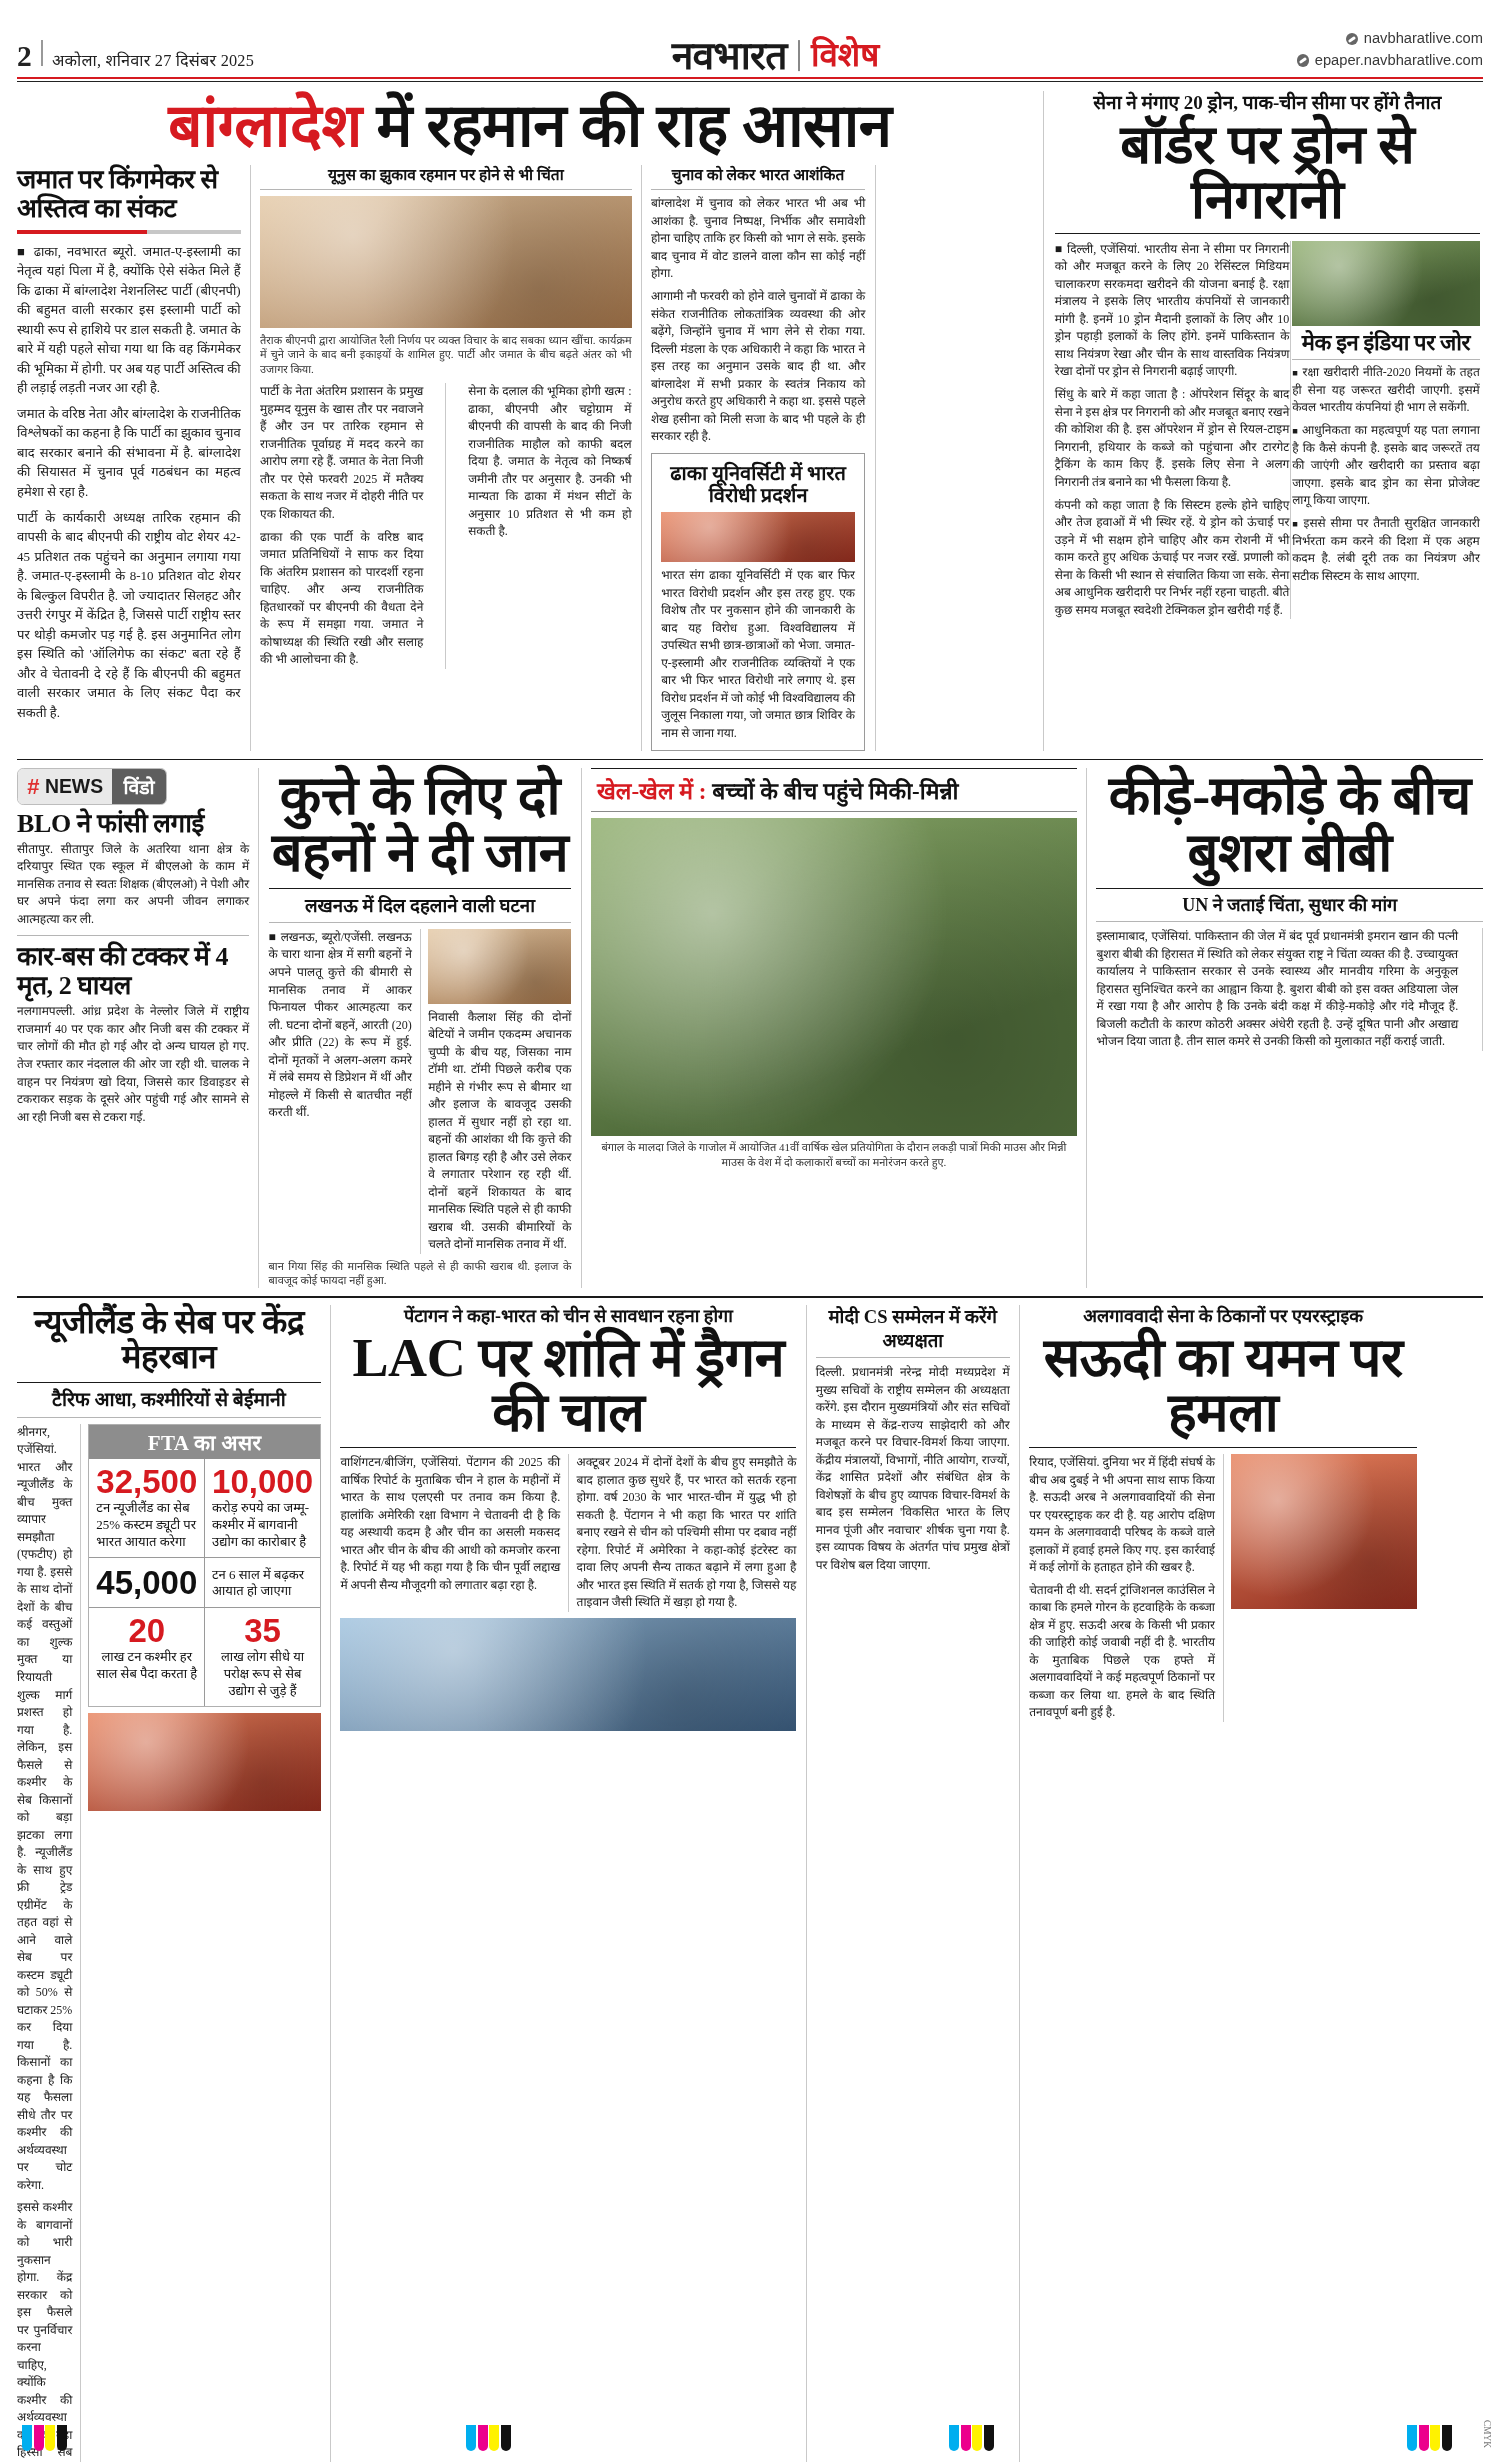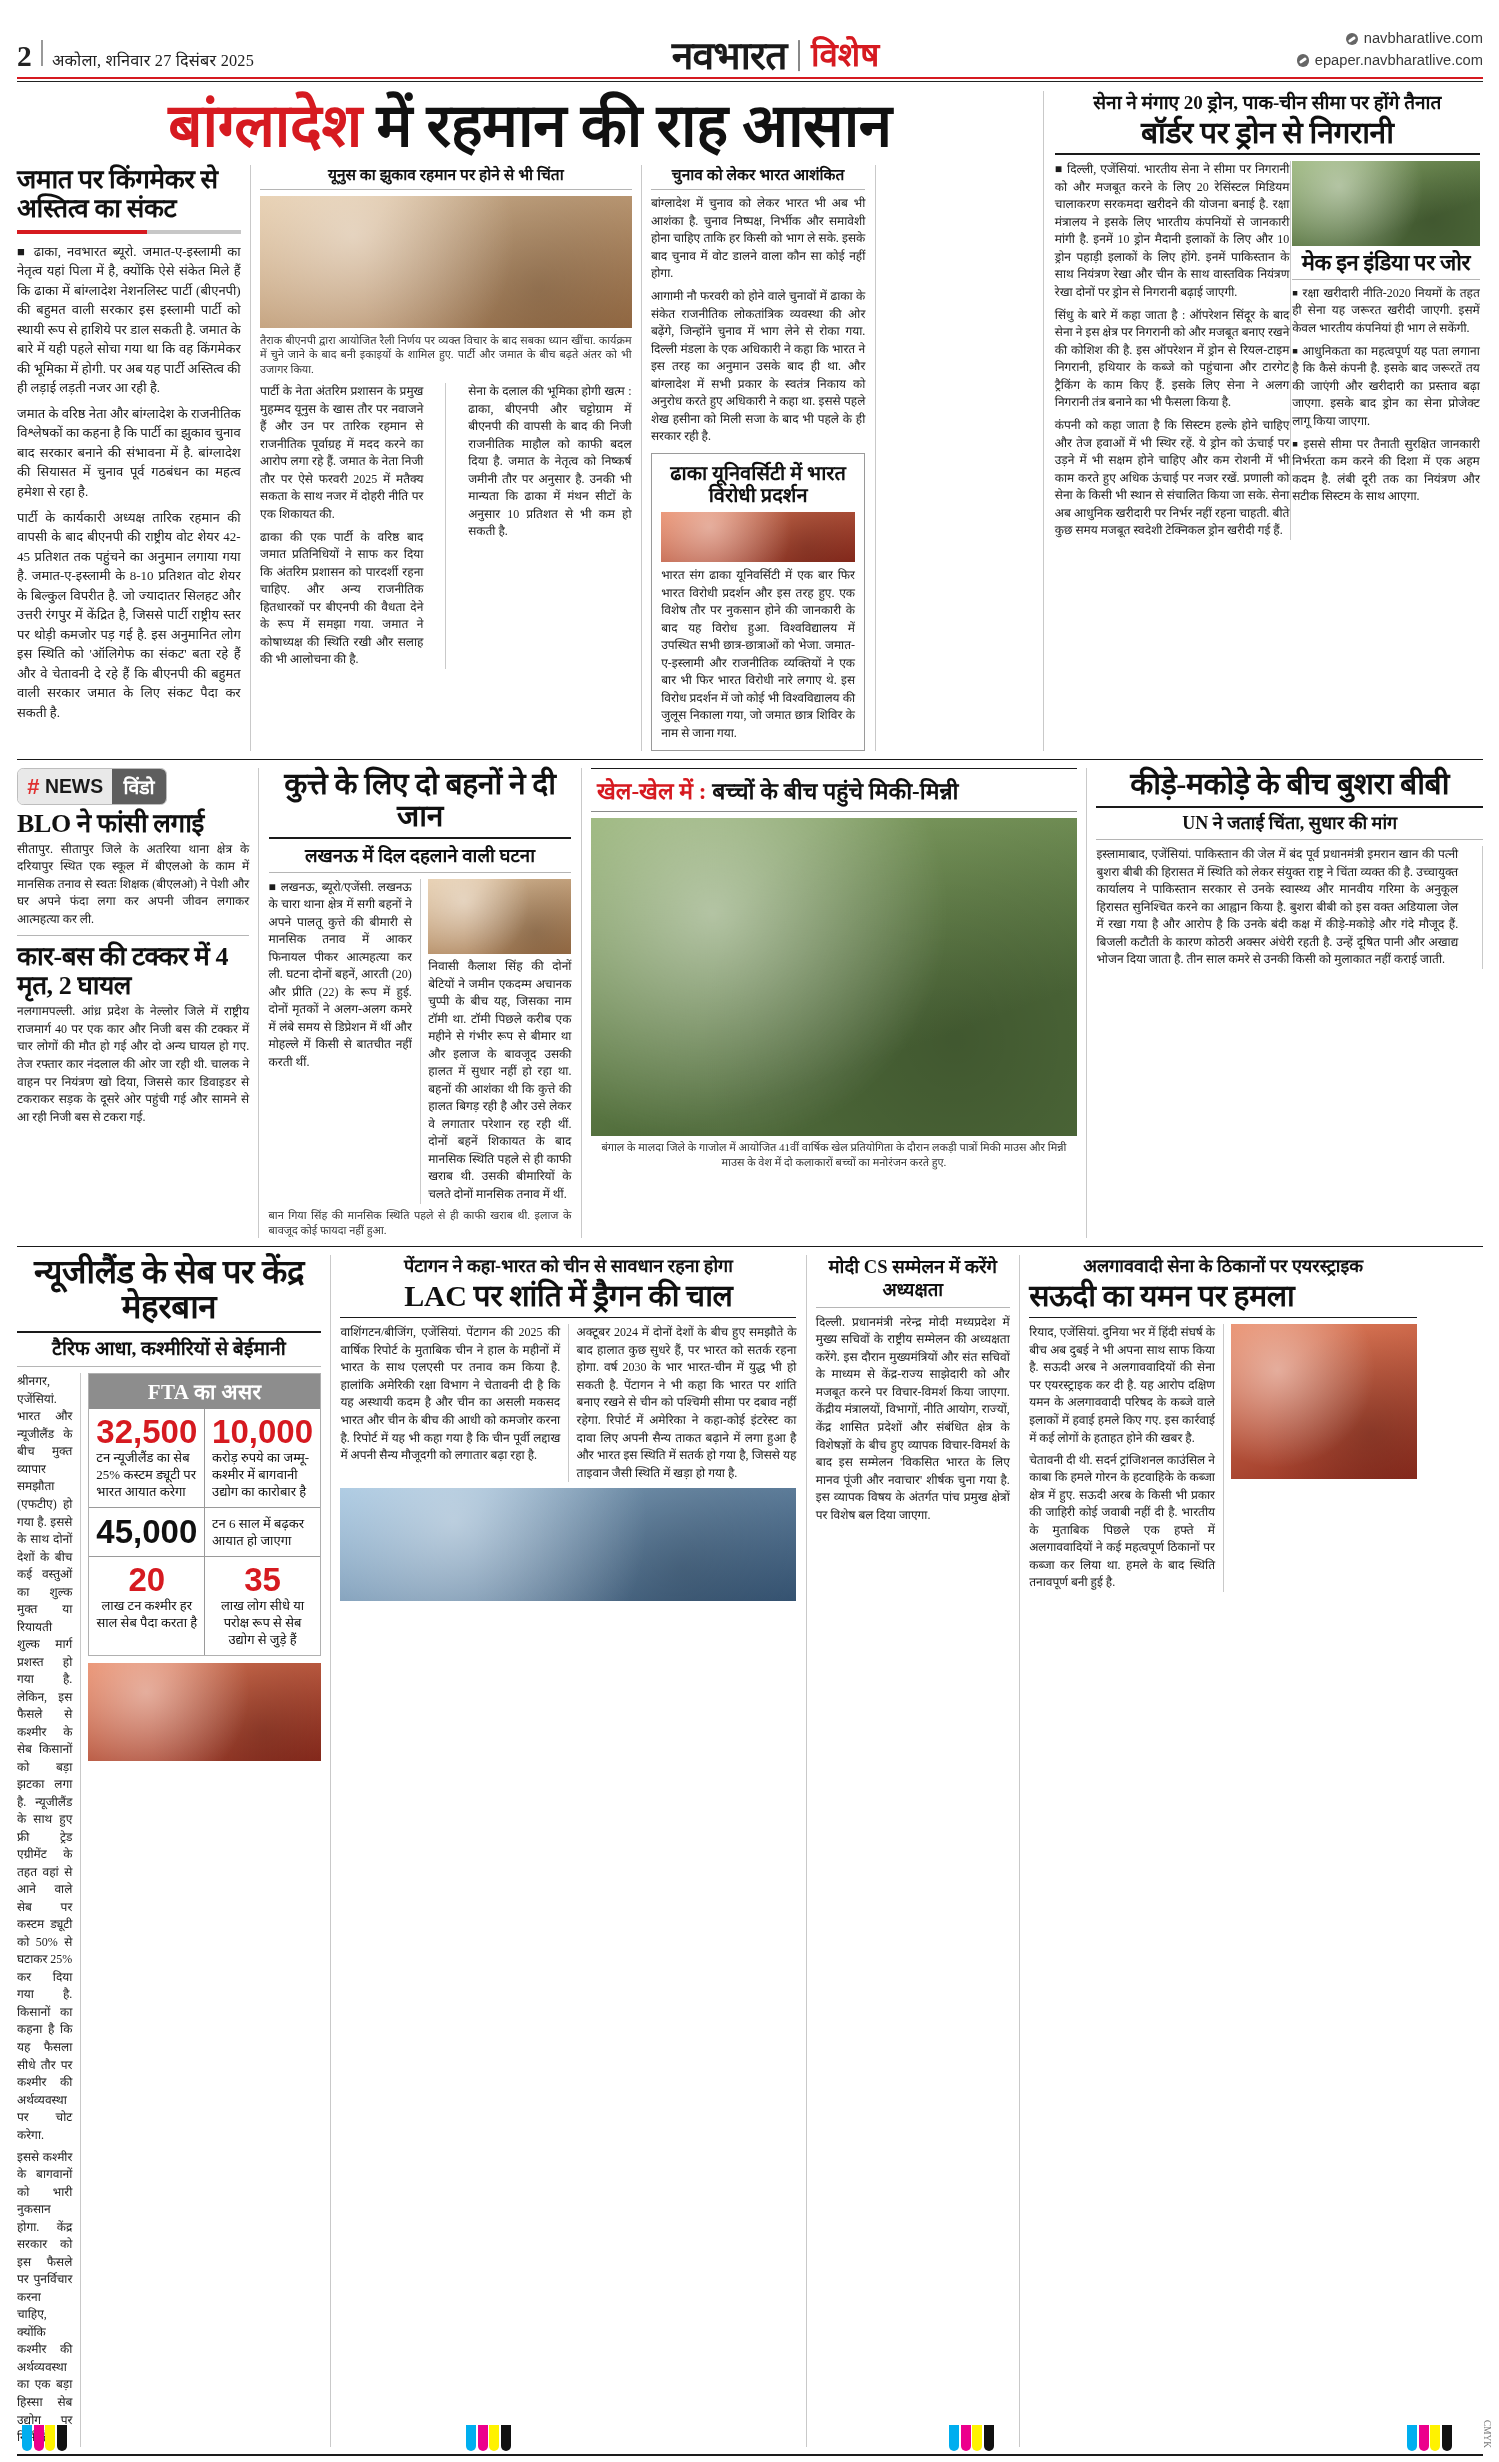--- a/index.html
+++ b/index.html
@@ -32,21 +32,21 @@
 
   
   .hr-blk { height: 1.6px; background: #1a1a1a; }
   .hr-gry { height: 0.8px; background: #b5b5b5; }
   .vsep { width: 0.8px; background: #c9c9c9; }
 
   .kicker { font-size: 15.5px; font-weight: 700; color: #111; text-align: center; line-height: 1.25; }
   .kicker-l { text-align: left; }
   .hl { font-weight: 800; line-height: 1.02; color: #111; letter-spacing: -0.4px; }
   .hl-xxl { font-size: 60px; }
-  .hl-xl { font-size: 30px; }
+  .hl-xl { font-size: 54px; }
   .hl-l { font-size: 33px; }
   .hl-m { font-size: 26px; }
   .hl-s { font-size: 22px; }
   .red { color: #d61a20; }
 
   .body-txt { font-size: 13px; line-height: 1.5; text-align: justify; color: #1b1b1b; hyphens: auto; }
   .body-txt.sm { font-size: 12px; line-height: 1.46; }
   .bullet::before { content: "■ "; font-size: 9.3px; vertical-align: middle; }
 
   .cap { font-size: 11px; line-height: 1.35; color: #333; text-align: justify; }
@@ -349,21 +349,21 @@
 
     <div style="width:194px;">
       <div class="kicker kicker-l" style="font-size:18.6px; text-align:center;">मोदी CS सम्मेलन में करेंगे अध्यक्षता</div>
       <div class="hr-gry" style="margin:5.4px 0 6.2px;"></div>
       <div class="body-txt sm">दिल्ली. प्रधानमंत्री नरेन्द्र मोदी मध्यप्रदेश में मुख्य सचिवों के राष्ट्रीय सम्मेलन की अध्यक्षता करेंगे. इस दौरान मुख्यमंत्रियों और संत सचिवों के माध्यम से केंद्र-राज्य साझेदारी को और मजबूत करने पर विचार-विमर्श किया जाएगा. केंद्रीय मंत्रालयों, विभागों, नीति आयोग, राज्यों, केंद्र शासित प्रदेशों और संबंधित क्षेत्र के विशेषज्ञों के बीच हुए व्यापक विचार-विमर्श के बाद इस सम्मेलन 'विकसित भारत के लिए मानव पूंजी और नवाचार' शीर्षक चुना गया है. इस व्यापक विषय के अंतर्गत पांच प्रमुख क्षेत्रों पर विशेष बल दिया जाएगा.</div>
     </div>
     <div class="vsep" style="margin:0 9.3px;"></div>
 
     <div style="width:388px;">
       <div class="kicker" style="font-size:18px;">अलगाववादी सेना के ठिकानों पर एयरस्ट्राइक</div>
-      <div class="hl hl-xl" style="text-align:left; margin:3.1px 0 5.4px;">सऊदी का यमन पर हमला</div>
+      <div class="hl hl-xl" style="text-align:center; margin:3.1px 0 5.4px;">सऊदी का यमन पर हमला</div>
       <div class="hr-blk" style="margin-bottom:6.2px;"></div>
       <div style="display:flex; gap:7.8px;">
         <div style="flex:1;">
           <div class="body-txt sm" style="margin-bottom:4.7px;">रियाद, एजेंसियां. दुनिया भर में हिंदी संघर्ष के बीच अब दुबई ने भी अपना साथ साफ किया है. सऊदी अरब ने अलगाववादियों की सेना पर एयरस्ट्राइक कर दी है. यह आरोप दक्षिण यमन के अलगाववादी परिषद के कब्जे वाले इलाकों में हवाई हमले किए गए. इस कार्रवाई में कई लोगों के हताहत होने की खबर है.</div>
           <div class="body-txt sm">चेतावनी दी थी. सदर्न ट्रांजिशनल काउंसिल ने काबा कि हमले गोरन के हटवाहिके के कब्जा क्षेत्र में हुए. सऊदी अरब के किसी भी प्रकार की जाहिरी कोई जवाबी नहीं दी है. भारतीय के मुताबिक पिछले एक हफ्ते में अलगाववादियों ने कई महत्वपूर्ण ठिकानों पर कब्जा कर लिया था. हमले के बाद स्थिति तनावपूर्ण बनी हुई है.</div>
         </div>
         <div class="vsep"></div>
         <div style="flex:1;">
           <div class="photo ph-red" style="height:155px;"></div>
         </div>

